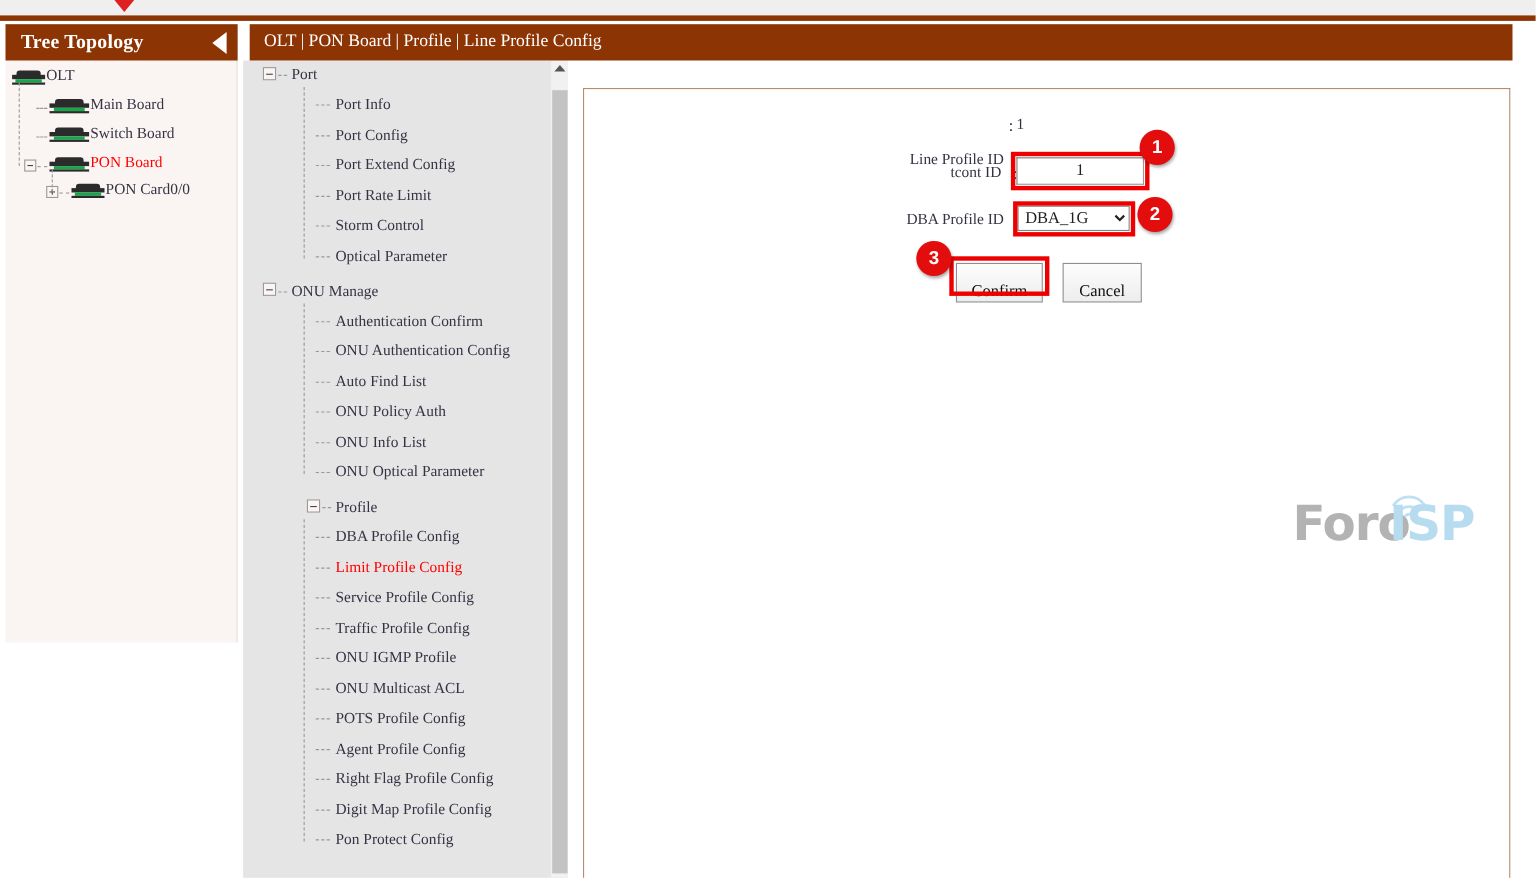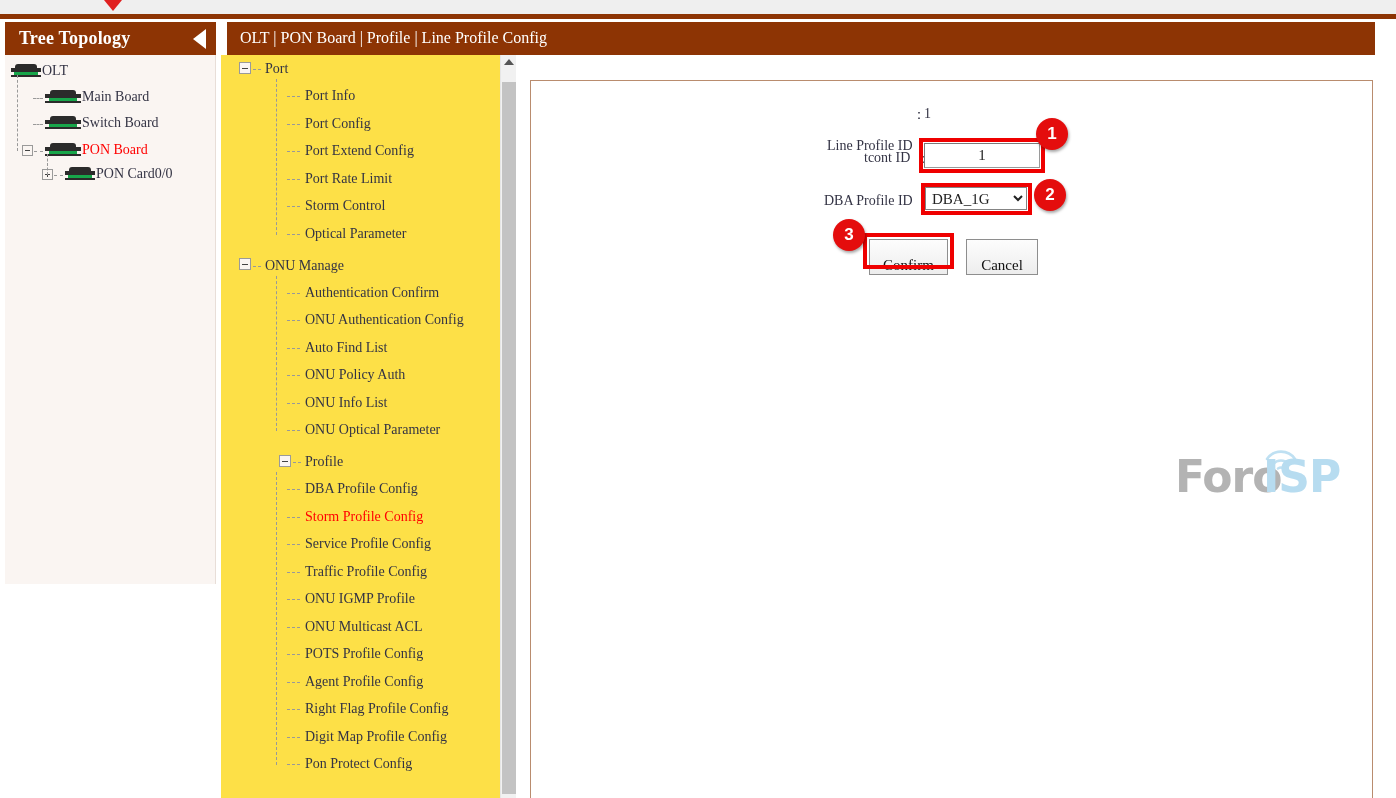--- a/index.html
+++ b/index.html
@@ -113,21 +113,21 @@
     width: 1px; height: 5px; background: #444;
   }
 
   .vdash { position: absolute; border-left: 1px dashed #999; }
   .hdash { position: absolute; border-top: 1px dashed #999; }
 
   
   #menu-panel {
     position: absolute; left: 221px; top: 55px;
     width: 295px; height: 743px;
-    background: #fde047;
+    background: #e5e5e5;
     overflow: hidden;
     text-decoration: underline;
   }
   .mgroup {
     position: absolute; left: 18px;
     font-size: 14px; color: #333344;
     white-space: nowrap;
     cursor: pointer;
   }
   .mgroup .gbox {
@@ -357,21 +357,21 @@
     <div class="mgroup" style="top: 202.5px;"><span class="gbox"></span><span class="gdash"></span><span>ONU Manage</span></div>
     <a class="mitem" style="top: 229.5px;"><span class="ldash"></span><span>Authentication Confirm</span></a>
     <a class="mitem" style="top: 257px;"><span class="ldash"></span><span>ONU Authentication Config</span></a>
     <a class="mitem" style="top: 284.5px;"><span class="ldash"></span><span>Auto Find List</span></a>
     <a class="mitem" style="top: 312px;"><span class="ldash"></span><span>ONU Policy Auth</span></a>
     <a class="mitem" style="top: 339.5px;"><span class="ldash"></span><span>ONU Info List</span></a>
     <a class="mitem" style="top: 367px;"><span class="ldash"></span><span>ONU Optical Parameter</span></a>
     <div class="mtrunk" style="top: 220.5px; height: 155.5px;"></div>
     <div class="mgroup" style="top: 399px; padding-left: 40px;"><span class="gbox"></span><span class="gdash"></span><span>Profile</span></div>
     <a class="mitem" style="top: 426px;"><span class="ldash"></span><span>DBA Profile Config</span></a>
-    <a class="mitem active" style="top: 453.5px;"><span class="ldash"></span><span>Storm Profile Config</span></a>
+    <a class="mitem active" style="top: 453.5px;"><span class="ldash"></span><span>Limit Profile Config</span></a>
     <a class="mitem" style="top: 481px;"><span class="ldash"></span><span>Service Profile Config</span></a>
     <a class="mitem" style="top: 508.5px;"><span class="ldash"></span><span>Traffic Profile Config</span></a>
     <a class="mitem" style="top: 536px;"><span class="ldash"></span><span>ONU IGMP Profile</span></a>
     <a class="mitem" style="top: 563.5px;"><span class="ldash"></span><span>ONU Multicast ACL</span></a>
     <a class="mitem" style="top: 591px;"><span class="ldash"></span><span>POTS Profile Config</span></a>
     <a class="mitem" style="top: 618.5px;"><span class="ldash"></span><span>Agent Profile Config</span></a>
     <a class="mitem" style="top: 646px;"><span class="ldash"></span><span>Right Flag Profile Config</span></a>
     <a class="mitem" style="top: 673.5px;"><span class="ldash"></span><span>Digit Map Profile Config</span></a>
     <a class="mitem" style="top: 701px;"><span class="ldash"></span><span>Pon Protect Config</span></a>
     <div class="mtrunk" style="top: 417px; height: 293px;"></div>

